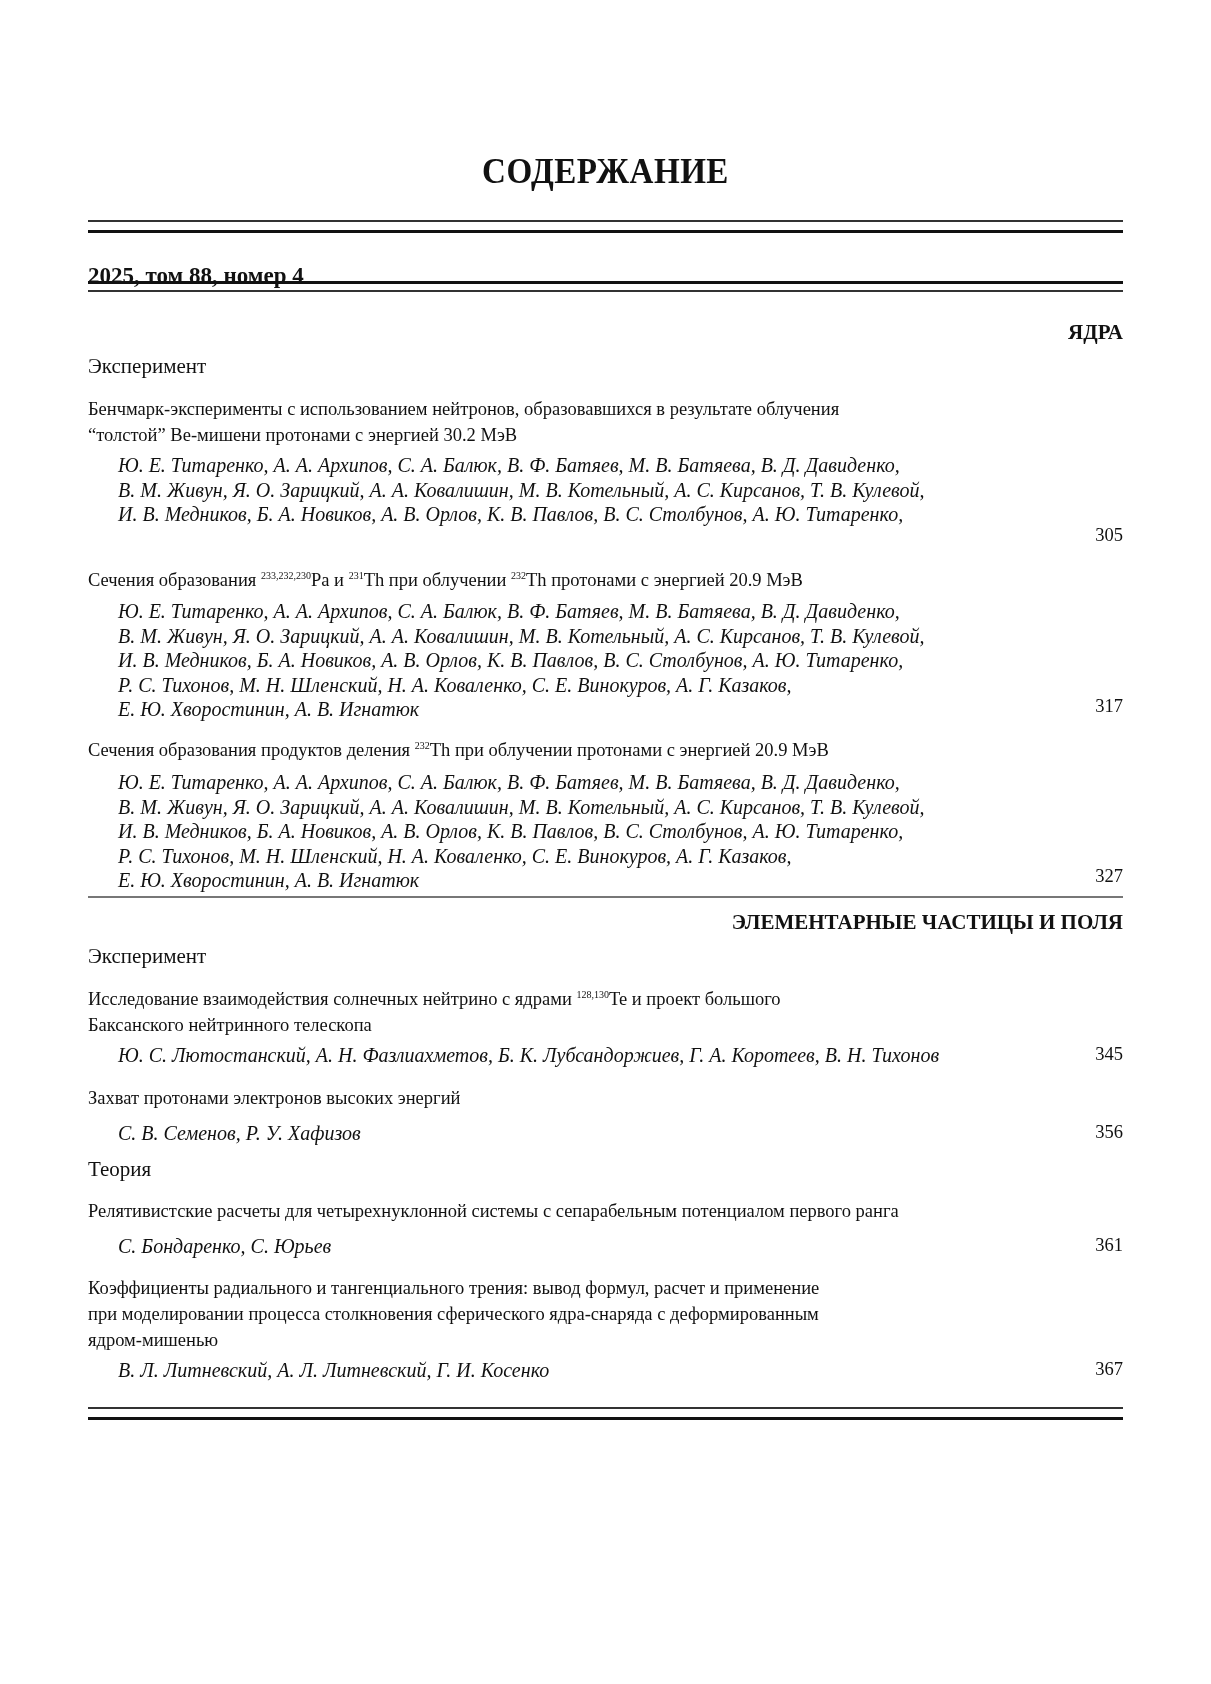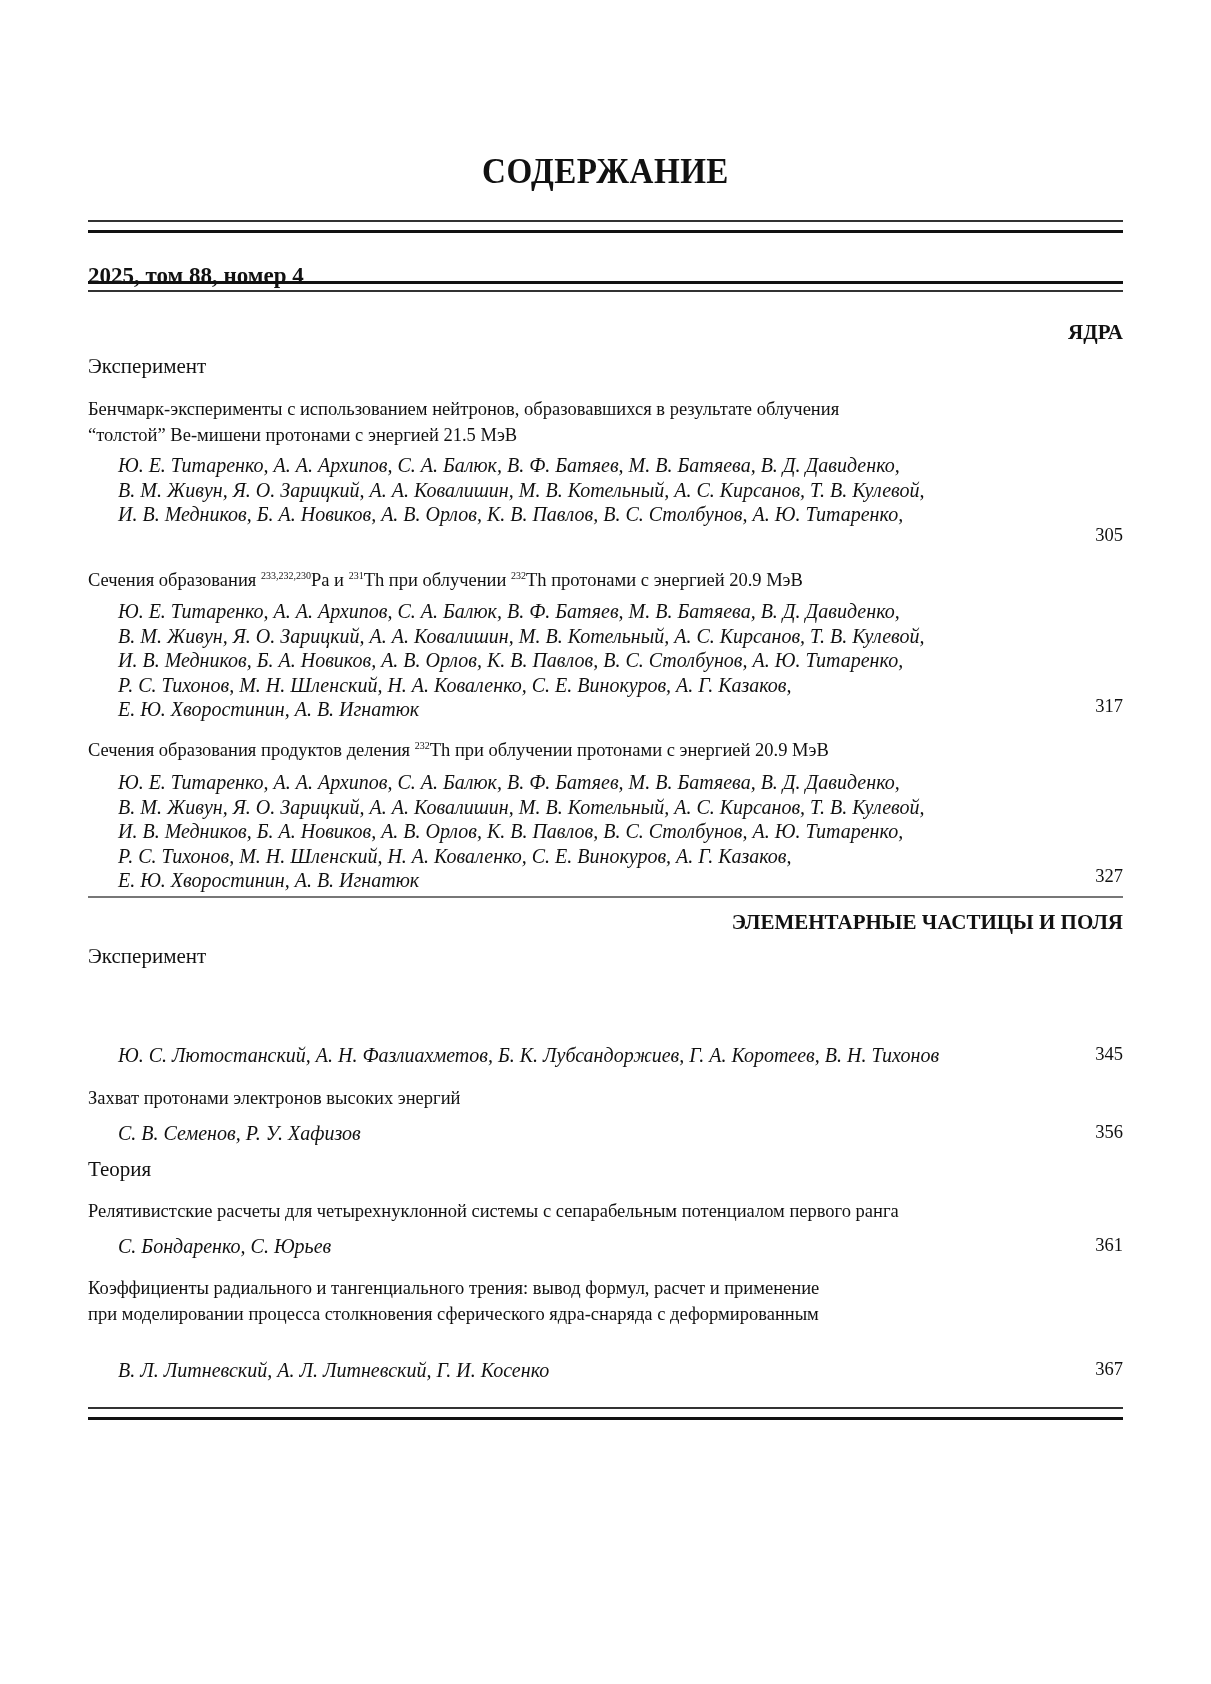--- a/index.html
+++ b/index.html
@@ -52,21 +52,21 @@
   <div class="issue">2025, том 88, номер 4</div>
 
   <div class="rule thick" style="top:281px"></div>
   <div class="rule thin" style="top:290px"></div>
 
   <div class="section-title" style="top:320px">ЯДРА</div>
   <div class="subsection" style="top:354px">Эксперимент</div>
 
   <div class="art-title" style="top:396px">
     <div>Бенчмарк-эксперименты с использованием нейтронов, образовавшихся в результате облучения</div>
-    <div>“толстой” Be-мишени протонами с энергией 21.5 МэВ</div>
+    <div>“толстой” Be-мишени протонами с энергией 30.2 МэВ</div>
   </div>
   <div class="authors" style="top:453px">
     <div>Ю. Е. Титаренко, А. А. Архипов, С. А. Балюк, В. Ф. Батяев, М. В. Батяева, В. Д. Давиденко,</div>
     <div>В. М. Живун, Я. О. Зарицкий, А. А. Ковалишин, М. В. Котельный, А. С. Кирсанов, Т. В. Кулевой,</div>
     <div>И. В. Медников, Б. А. Новиков, А. В. Орлов, К. В. Павлов, В. С. Столбунов, А. Ю. Титаренко,</div>
   </div>
   <div class="pageno" style="top:525px">305</div>
 
   <div class="art-title" style="top:567px">
     <span>Сечения образования </span><sup>233,232,230</sup><span>Pa и </span><sup>231</sup><span>Th при облучении </span><sup>232</sup><span>Th протонами с энергией 20.9 МэВ</span>
@@ -91,20 +91,22 @@
     <div>Е. Ю. Хворостинин, А. В. Игнатюк</div>
   </div>
   <div class="pageno" style="top:866px">327</div>
 
   <div class="rule grey" style="top:896px"></div>
 
   <div class="section-title" style="top:910px">ЭЛЕМЕНТАРНЫЕ ЧАСТИЦЫ И ПОЛЯ</div>
   <div class="subsection" style="top:944px">Эксперимент</div>
 
   <div class="art-title" style="top:986px">
+    <div><span>Исследование взаимодействия солнечных нейтрино с ядрами </span><sup>128,130</sup><span>Te и проект большого</span></div>
+    <div>Баксанского нейтринного телескопа</div>
   </div>
   <div class="authors" style="top:1043px">
     <div>Ю. С. Лютостанский, А. Н. Фазлиахметов, Б. К. Лубсандоржиев, Г. А. Коротеев, В. Н. Тихонов</div>
   </div>
   <div class="pageno" style="top:1044px">345</div>
 
   <div class="art-title" style="top:1085px">
     <div>Захват протонами электронов высоких энергий</div>
   </div>
   <div class="authors" style="top:1121px">
@@ -118,20 +120,21 @@
     <div style="white-space:nowrap">Релятивистские расчеты для четырехнуклонной системы с сепарабельным потенциалом первого ранга</div>
   </div>
   <div class="authors" style="top:1234px">
     <div>С. Бондаренко, С. Юрьев</div>
   </div>
   <div class="pageno" style="top:1235px">361</div>
 
   <div class="art-title" style="top:1275px">
     <div>Коэффициенты радиального и тангенциального трения: вывод формул, расчет и применение</div>
     <div>при моделировании процесса столкновения сферического ядра-снаряда с деформированным</div>
+    <div>ядром-мишенью</div>
   </div>
   <div class="authors" style="top:1358px">
     <div>В. Л. Литневский, А. Л. Литневский, Г. И. Косенко</div>
   </div>
   <div class="pageno" style="top:1359px">367</div>
 
   <div class="rule thin" style="top:1407px"></div>
   <div class="rule thick" style="top:1417px"></div>
 
 </div>

